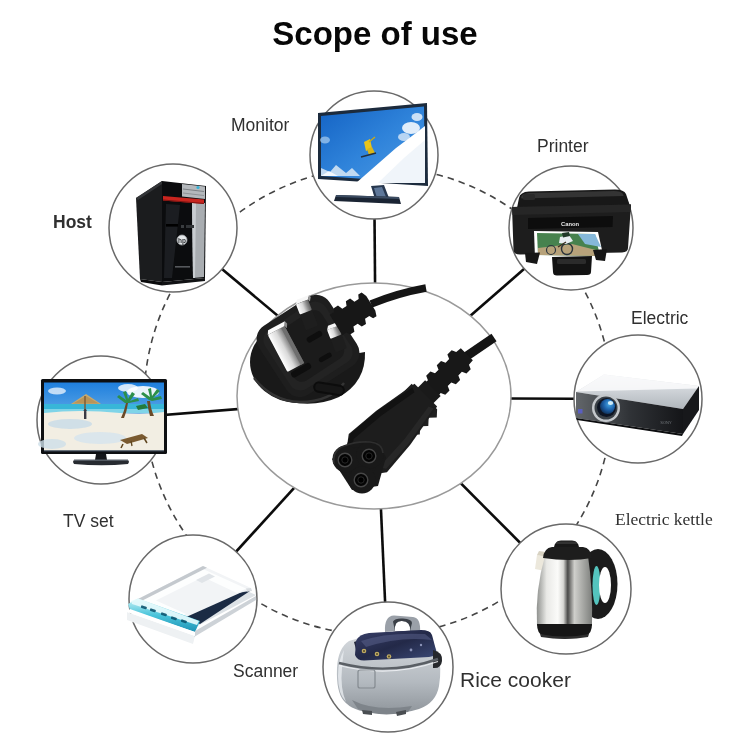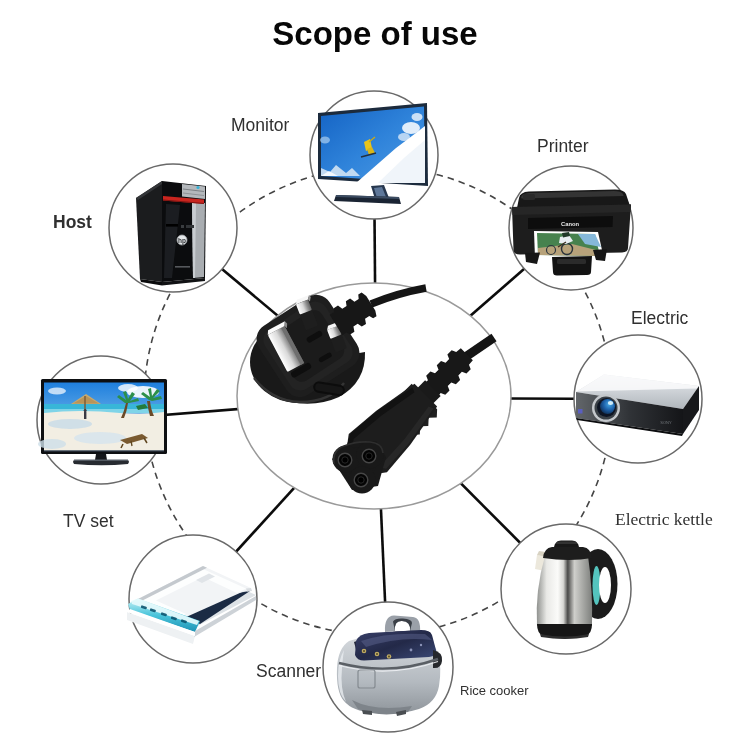--- a/index.html
+++ b/index.html
@@ -410,17 +410,17 @@
       </g>
     </g>
   </g>
 </svg>
 
 <div style="position:absolute;left:0;top:15px;width:750px;text-align:center;font-size:33px;font-weight:bold;color:#070707;">Scope of use</div>
 <div style="position:absolute;left:231px;top:115px;font-size:17.5px;color:#303030;text-align:right;">Monitor</div>
 <div style="position:absolute;left:507px;top:136px;font-size:17.5px;color:#303030;margin-left:30px;">Printer</div>
 <div style="position:absolute;left:631px;top:308px;font-size:17.5px;color:#303030;">Electric</div>
 <div style="position:absolute;left:615px;top:509px;font-size:17.5px;color:#303030;font-family:Liberation Serif, serif;">Electric kettle</div>
-<div style="position:absolute;left:460px;top:668px;font-size:13px;color:#303030;margin-top:15px;">Rice cooker</div>
-<div style="position:absolute;left:233px;top:661px;font-size:17.5px;color:#303030;margin-left:23px;">Scanner</div>
+<div style="position:absolute;left:460px;top:668px;font-size:21px;color:#303030;">Rice cooker</div>
+<div style="position:absolute;left:233px;top:661px;font-size:17.5px;color:#303030;">Scanner</div>
 <div style="position:absolute;left:63px;top:493px;font-size:17.5px;color:#303030;margin-top:18px;">TV set</div>
 <div style="position:absolute;left:53px;top:212px;font-size:17.5px;color:#303030;font-weight:bold;">Host</div>
 </div>
 
 </body></html>

